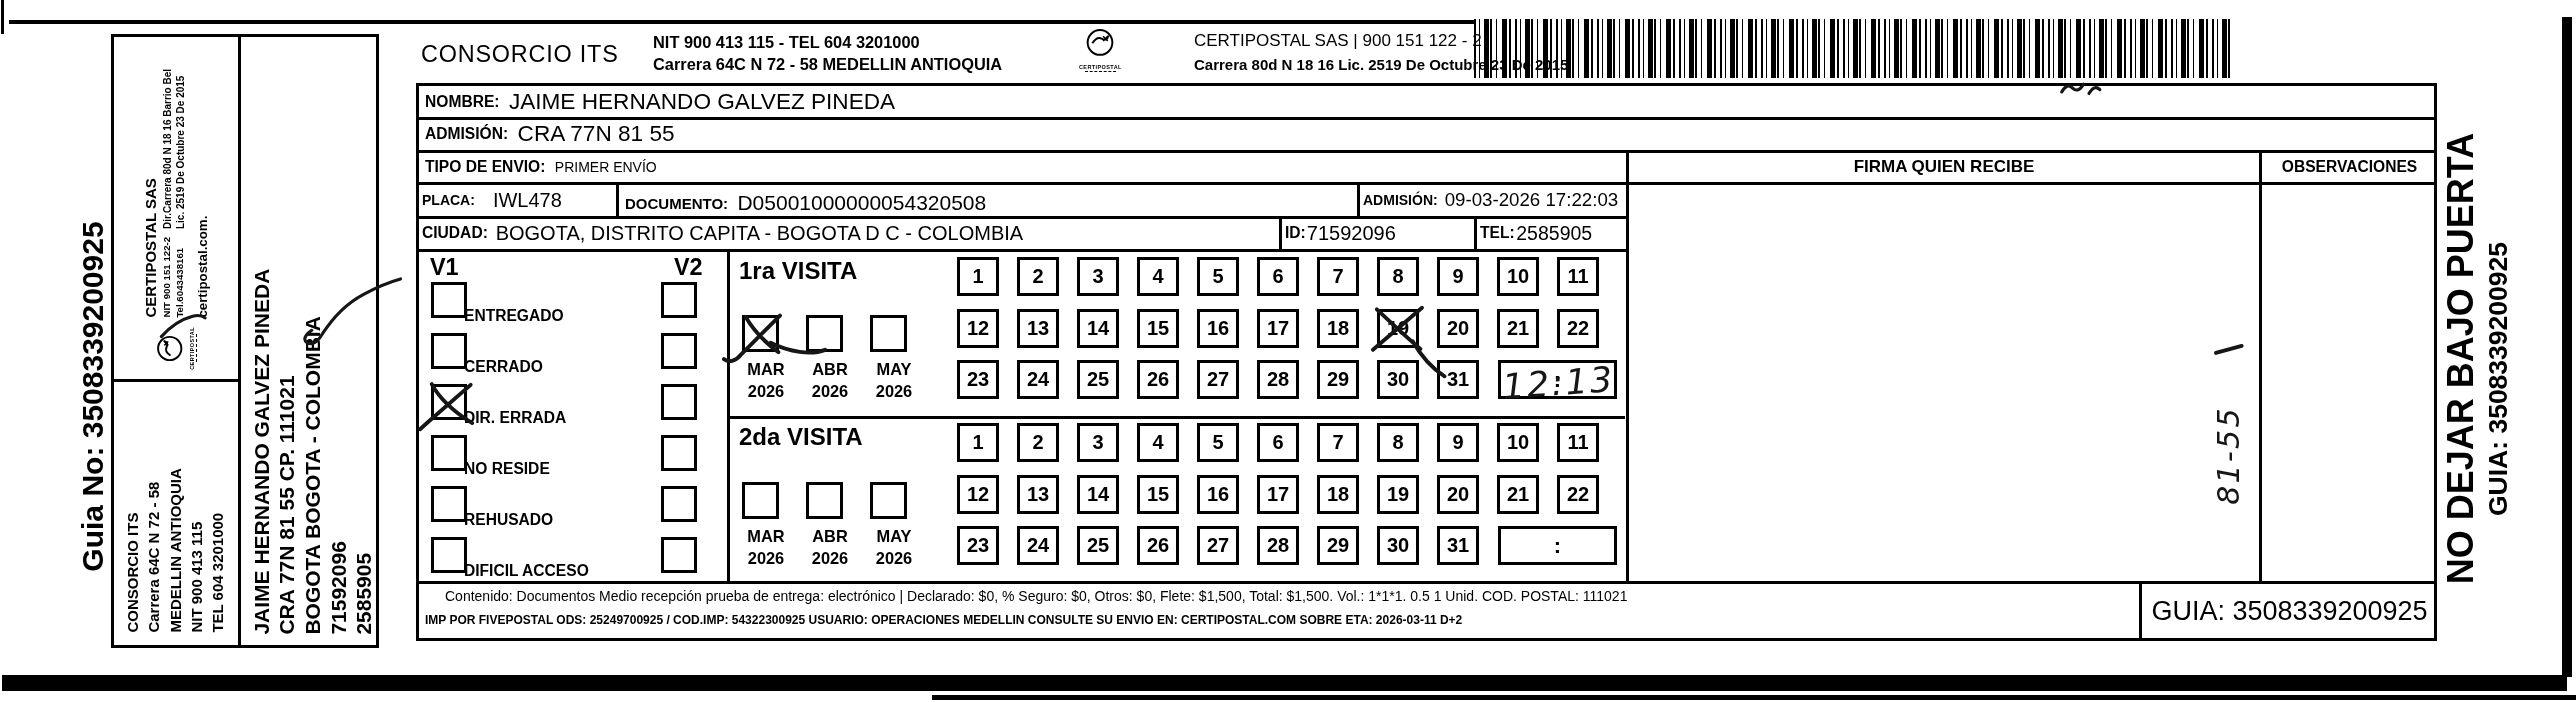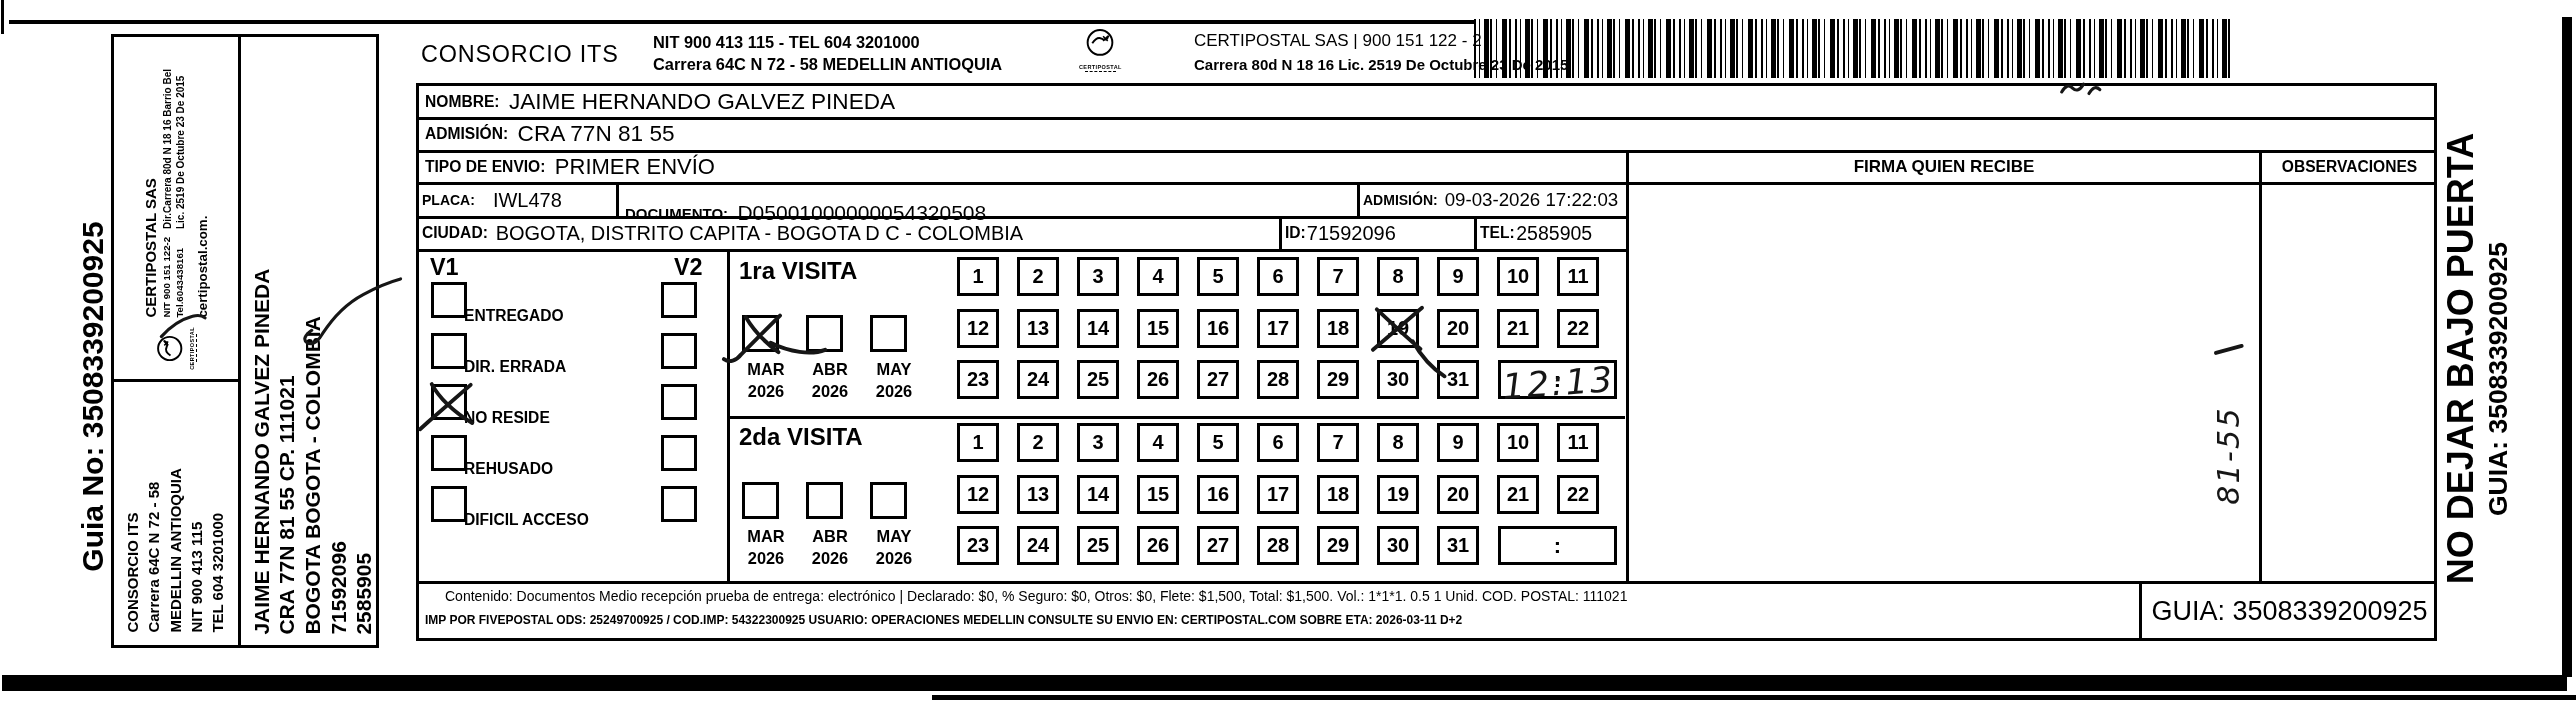--- a/index.html
+++ b/index.html
@@ -136,27 +136,27 @@
 <div class="frow" style="left:425px;top:87px;height:30px;">
   <span class="lbl" style="font-size:15.6px;">NOMBRE:</span>
   <span style="font-size:22.6px;">JAIME HERNANDO GALVEZ PINEDA</span>
 </div>
 <div class="frow" style="left:425px;top:119px;height:30px;">
   <span class="lbl" style="font-size:15.6px;">ADMISIÓN:</span>
   <span style="font-size:22.6px;">CRA 77N 81 55</span>
 </div>
 <div class="frow" style="left:425px;top:153px;height:28px;">
   <span class="lbl" style="font-size:15.6px;">TIPO DE ENVIO:</span>
-  <span style="font-size:22px;">PRIMER ENVÍO</span>
+  <span style="font-size:14px;">PRIMER ENVÍO</span>
 </div>
 <div class="frow" style="left:422px;top:187px;height:26.5px;gap:18px;">
   <span class="lbl" style="font-size:14px;">PLACA:</span>
   <span style="font-size:20px;">IWL478</span>
 </div>
-<div class="frow" style="left:625px;top:200px;height:26.5px;">
+<div class="frow" style="left:625px;top:190px;height:26.5px;">
   <span class="lbl" style="font-size:15px;">DOCUMENTO:</span>
   <span style="font-size:21px;">D05001000000054320508</span>
 </div>
 <div class="frow" style="left:1363px;top:187px;height:26.5px;gap:7px;">
   <span class="lbl" style="font-size:14px;">ADMISIÓN:</span>
   <span style="font-size:18.7px;">09-03-2026 17:22:03</span>
 </div>
 <div class="frow" style="left:422px;top:220px;height:26.5px;gap:7.8px;">
   <span class="lbl" style="font-size:15.6px;">CIUDAD:</span>
   <span style="font-size:20px;">BOGOTA, DISTRITO CAPITA - BOGOTA D C - COLOMBIA</span>
@@ -172,20 +172,25 @@
 
 <div class="abs" style="left:1629px;top:157px;width:630px;text-align:center;font-size:17px;font-weight:bold;">FIRMA QUIEN RECIBE</div>
 <div class="abs" style="left:2262px;top:158px;width:175px;text-align:center;font-size:15.6px;font-weight:bold;">OBSERVACIONES</div>
 
 <div class="abs" style="left:430px;top:254px;font-size:23.4px;font-weight:bold;">V1</div>
 <div class="abs" style="left:674px;top:254px;font-size:23.4px;font-weight:bold;">V2</div>
 <div class="abs" style="left:419px;top:252px;width:309px;height:332px;padding-top:23.4px;box-sizing:border-box;">
     <div class="srow">
       <div class="ckb cb1"></div>
       <div class="slabel">ENTREGADO</div>
+      <div class="ckb cb2"></div>
+    </div>
+    <div class="srow">
+      <div class="ckb cb1"></div>
+      <div class="slabel">CERRADO</div>
       <div class="ckb cb2"></div>
     </div>
     <div class="srow">
       <div class="ckb cb1"></div>
       <div class="slabel">DIR. ERRADA</div>
       <div class="ckb cb2"></div>
     </div>
     <div class="srow">
       <div class="ckb cb1"></div>
       <div class="slabel">NO RESIDE</div>

